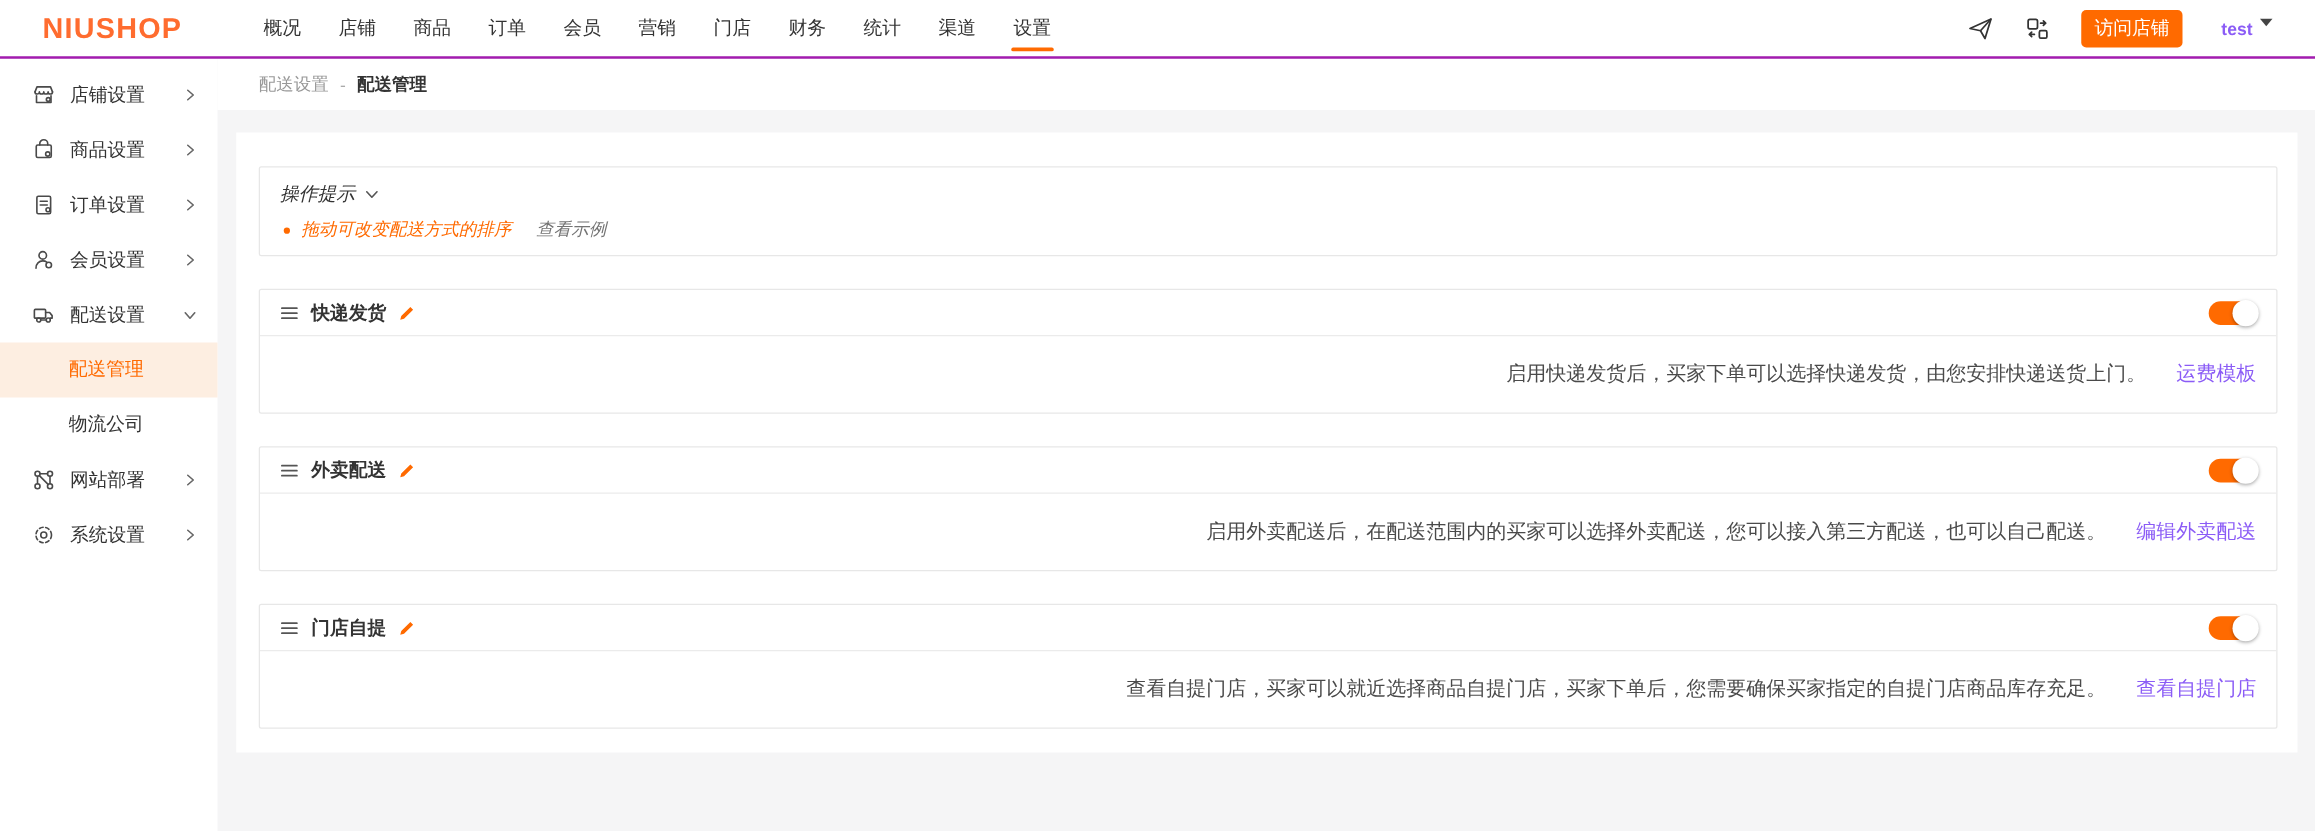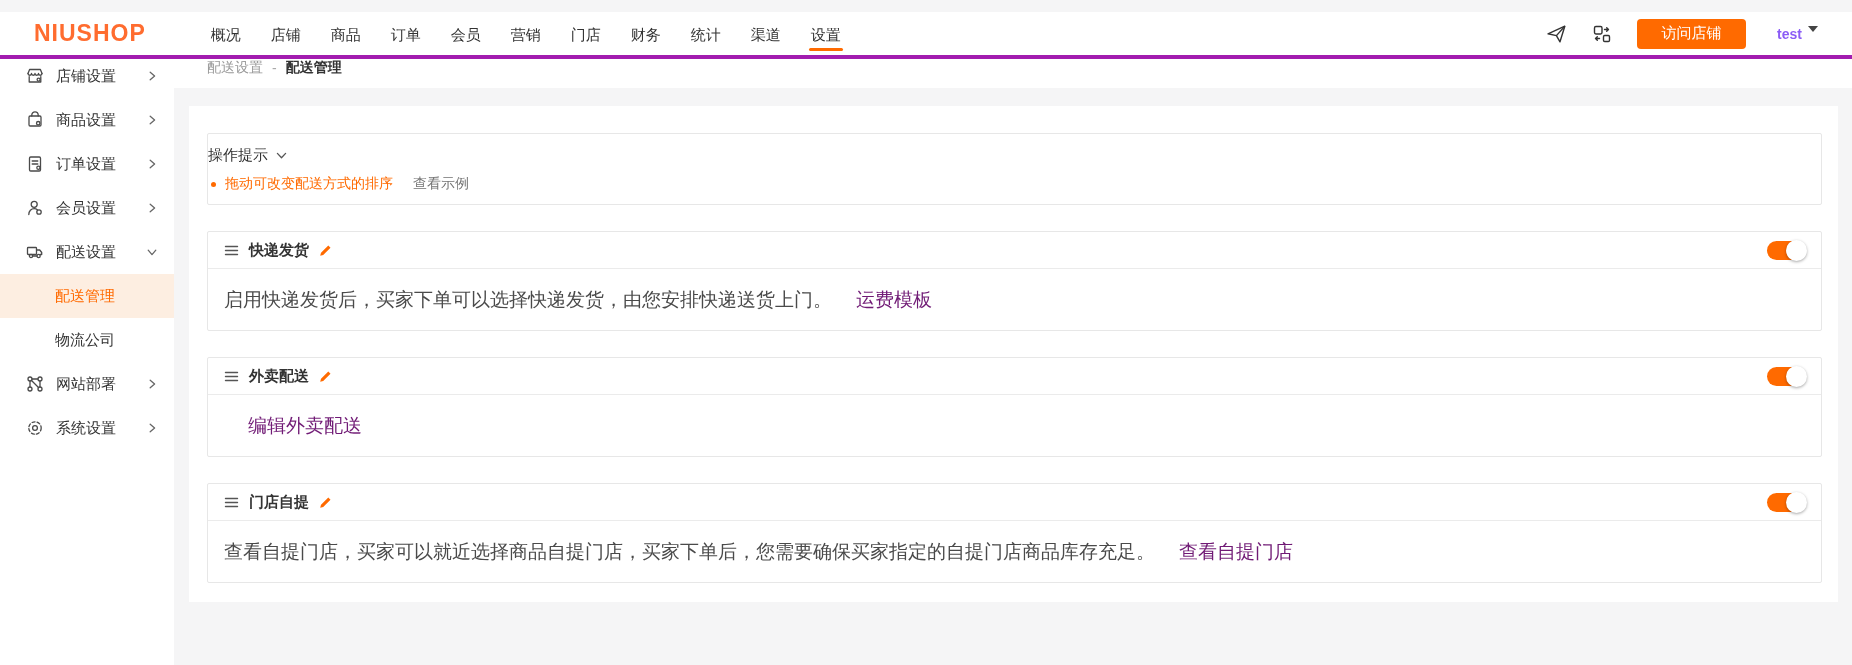--- a/index.html
+++ b/index.html
@@ -5,38 +5,38 @@
   * { margin:0; padding:0; box-sizing:border-box; }
   html,body { width:1852px; height:665px; overflow:hidden; }
   body {
     font-family:"Liberation Sans","DejaVu Sans",sans-serif;
     background:#f5f5f6; color:#333; position:relative;
   }
   a { text-decoration:none; cursor:pointer; }
 
   
   .topbar {
-    position:absolute; left:0; top:12px; width:1852px; height:47px;
-    background:#fff; border-bottom:4px solid #a21caf;
+    position:absolute; left:0; top:0; width:1852px; height:47px;
+    background:#fff; border-bottom:2px solid #a21caf;
     display:flex; align-items:center; padding:0 34px; z-index:5;
   }
   .logo { font-size:23px; font-weight:bold; color:#ff6c2f; letter-spacing:1px; cursor:pointer; }
   .topnav { display:flex; margin-left:50px; height:100%; }
   .nav-item {
     padding:0 15px; line-height:46px; font-size:15px; color:#333;
     cursor:pointer; position:relative; white-space:nowrap;
   }
   .nav-item.active::after {
     content:""; position:absolute; left:50%; transform:translateX(-50%);
     bottom:4px; width:34px; height:3px; background:#ff6a00; border-radius:2px;
   }
   .topbar-right { margin-left:auto; display:flex; align-items:center; gap:25px; }
   .tb-icon { display:inline-flex; cursor:pointer; }
   .visit-btn {
-    width:109px; height:30px; background:#ff6a00; color:#fff; border:none;
+    width:81px; height:30px; background:#ff6a00; color:#fff; border:none;
     border-radius:4px; font-size:15px; cursor:pointer;
     font-family:"Liberation Sans","DejaVu Sans",sans-serif;
   }
   .user { display:flex; align-items:flex-start; gap:6px; font-size:14px; color:#8b5cf6; cursor:pointer; margin-left:6px;font-weight:bold; }
   .caret { width:0; height:0; border-left:5px solid transparent; border-right:5px solid transparent; border-top:6px solid #444; }
 
   
   .sidebar {
     position:absolute; left:0; top:47px; width:174px; height:618px;
     background:#fff; padding-top:7px; z-index:4;
@@ -62,21 +62,21 @@
   }
   .bc-parent { color:#999; cursor:pointer; }
   .bc-sep { color:#aaa; }
   .bc-current { color:#333; font-weight:600; }
 
   
   .panel {
     position:absolute; left:189px; top:106px; width:1649px; height:496px;
     background:#fff; padding:27px 16px 0 18px;
   }
-  .tips { border:1px solid #e7e7e7; border-radius:2px; padding:12px 0 11px; background:#fff; }
+  .tips { border:1px solid #e7e7e7; border-radius:2px; padding:12px 16px 11px; background:#fff;font-style:italic; }
   .tips-head { display:flex; align-items:center; gap:7px; font-size:15px; color:#333; cursor:pointer; }
   .tips-body { display:flex; align-items:center; margin-top:10px; font-size:14px;text-align:right; }
   .dot { width:5px; height:5px; border-radius:50%; background:#ff6a00; margin:0 9px 0 3px; flex:none; }
   .tip-text { color:#ff6a00; }
   .tip-link { color:#737373; margin-left:20px; }
 
   .card { border:1px solid #e7e7e7; border-radius:2px; margin-top:26px; background:#fff;font-family:Liberation Mono, monospace; }
   .card-head {
     height:37px; display:flex; align-items:center; padding:0 16px;
     border-bottom:1px solid #ebebeb;
@@ -86,25 +86,25 @@
   .edit { display:inline-flex; cursor:pointer; }
   .toggle {
     margin-left:auto; position:relative; width:38px; height:19px;
     border-radius:10px; background:#ff6a00; cursor:pointer; flex:none;
   }
   .toggle .knob {
     position:absolute; top:-1px; right:-2px; width:21px; height:21px;
     border-radius:50%; background:#fff; box-shadow:0 1px 3px rgba(0,0,0,.35);
   }
   .card-body {
-    height:61px; display:flex; align-items:center; justify-content:flex-start;
-    padding:0 16px; font-size:19px;
+    height:61px; display:flex; align-items:center; justify-content:flex-end;
+    padding:0 16px; font-size:16px;
   }
   .desc { color:#4a4a4a; }
-  .card-link { color:#701a75; white-space:nowrap; margin-left:24px; }
+  .card-link { color:#8b5cf6; white-space:nowrap; margin-left:24px; }
 
   svg { display:block; }
 </style>
 </head>
 <body>
 
 <header class="topbar">
   <div class="logo">NIUSHOP</div>
   <nav class="topnav">
     <div class="nav-item">概况</div>
@@ -314,20 +314,21 @@
       <span class="edit">
         <svg width="15" height="15" viewBox="0 0 15 15">
             <path d="M2.2 12.8 l0.8 -3 7.3 -7.3 2.2 2.2 -7.3 7.3 -3 0.8 z" fill="#ff6a00"></path>
           </svg>
       </span>
       <span class="toggle">
           <span class="knob"></span>
         </span>
     </div>
     <div class="card-body">
+      <span class="desc">启用外卖配送后，在配送范围内的买家可以选择外卖配送，您可以接入第三方配送，也可以自己配送。</span>
       <a class="card-link">编辑外卖配送</a>
     </div>
   </section>
 
   <section class="card">
     <div class="card-head">
       <span class="drag">
         <svg width="15" height="13" viewBox="0 0 15 13">
             <path d="M1.5 2.5 h12 M1.5 6.5 h12 M1.5 10.5 h12" stroke="#555" stroke-width="1.4" stroke-linecap="round"></path>
           </svg>

